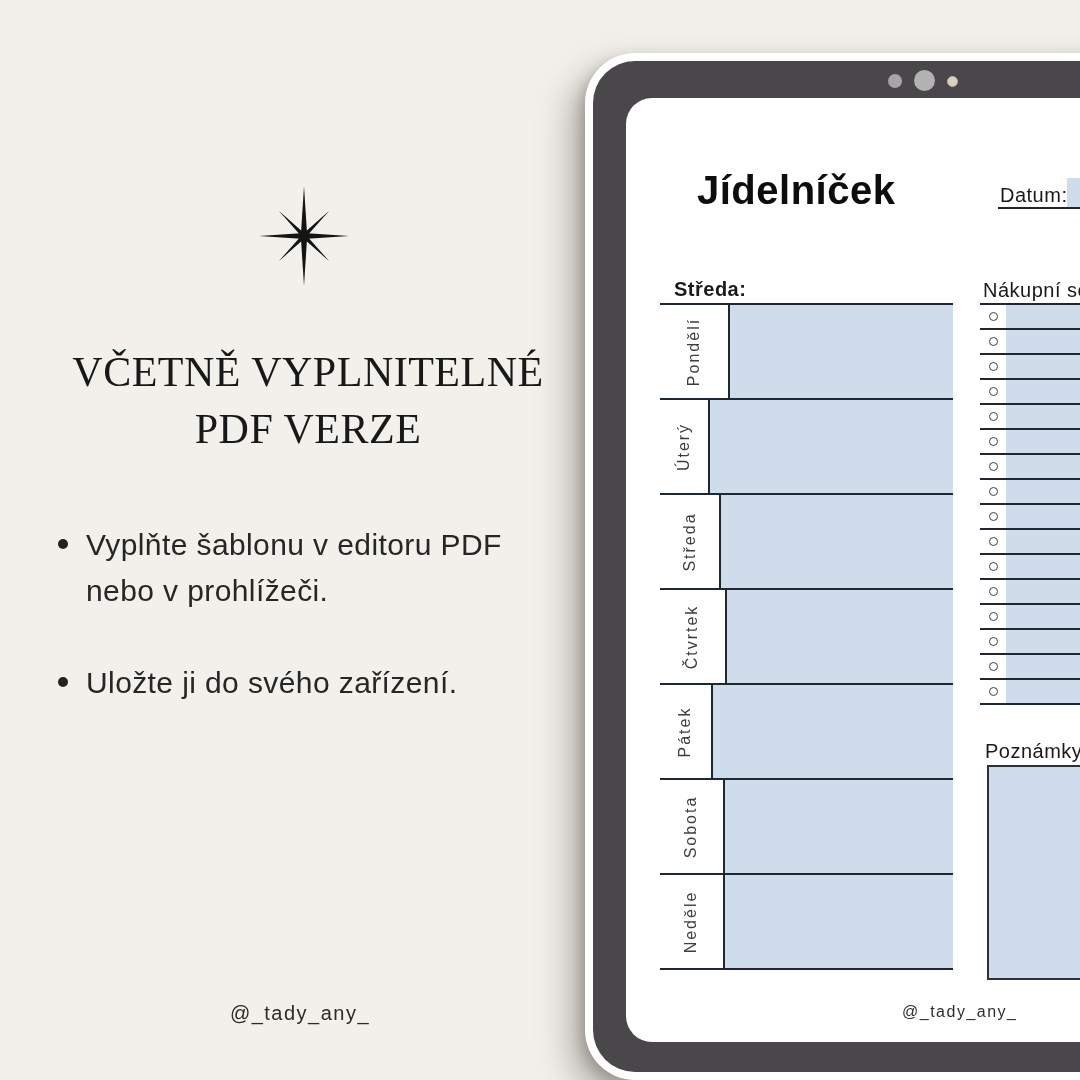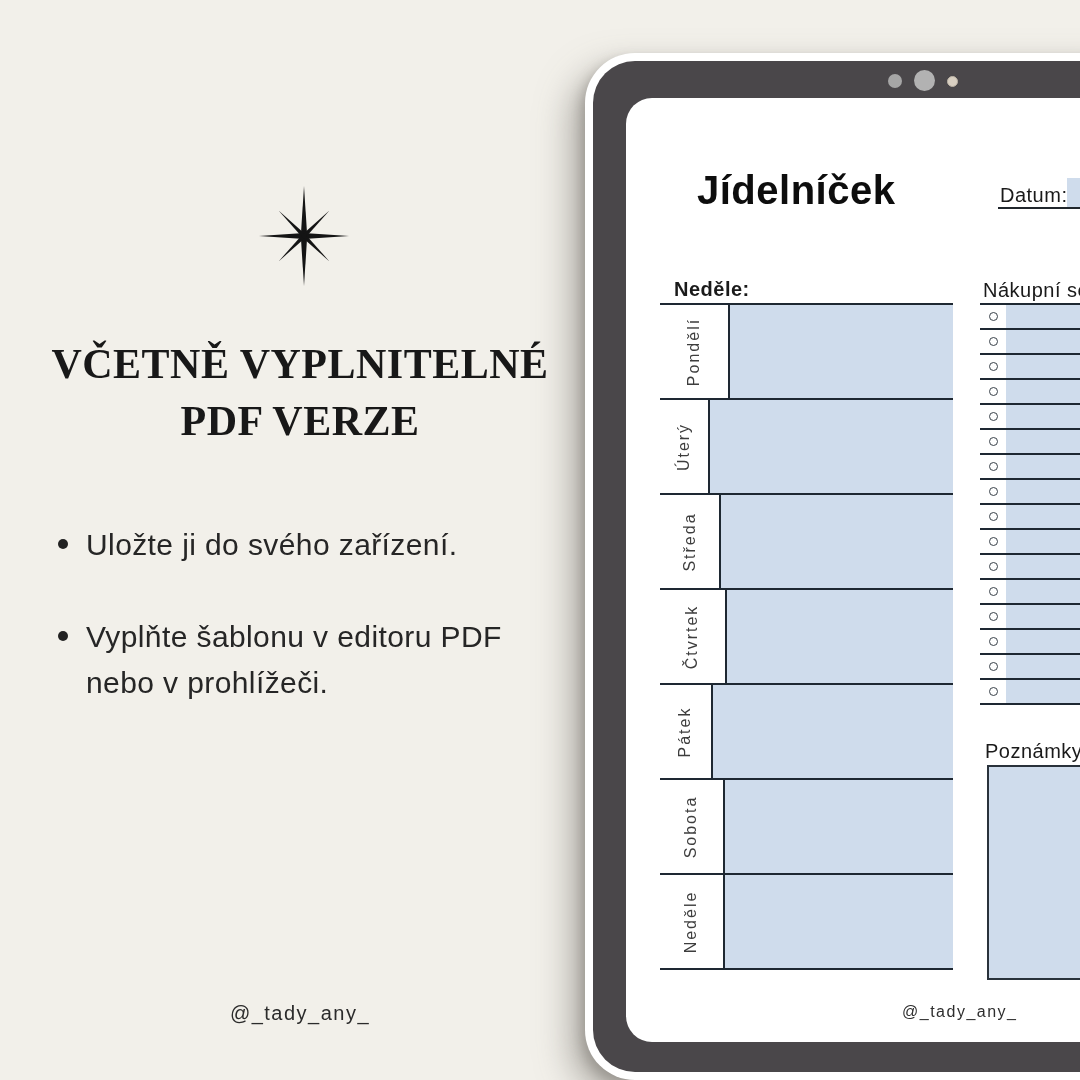--- a/index.html
+++ b/index.html
@@ -6,22 +6,22 @@
   .canvas{
     position:relative;width:1080px;height:1080px;overflow:hidden;
     background:var(--background,#f2f0ea);
     font-family:"Liberation Sans", sans-serif;
     color:var(--ink,#1c1c1c);
   }
   
   .left{position:absolute;left:0;top:0;width:600px;height:1080px;}
   .sparkle{position:absolute;left:252px;top:184px;width:104px;height:104px;}
   .heading{
-    position:absolute;left:0;top:336px;width:600px;margin:0;
-    font-family:"Liberation Serif", serif;font-weight:700;
+    position:absolute;left:0;top:336px;width:600px;margin:8px;
+    font-family:"Liberation Serif", serif;font-weight:400;
     font-size:42px;line-height:57px;letter-spacing:.5px;
     text-align:center;color:#181818;white-space:nowrap;
   }
   .bullets{
     position:absolute;left:58px;top:522px;margin:0;padding:0;list-style:none;
   }
   .bullet-item{display:flex;align-items:flex-start;margin-bottom:46px;}
   .b-dot{
     flex:0 0 auto;width:10px;height:10px;border-radius:50%;
     background:#222;margin:17px 18px 0 0;
@@ -115,41 +115,41 @@
         <polygon points="0,-50 3.2,0 0,50 -3.2,0"></polygon>
         <polygon points="-45,0 0,-3 45,0 0,3"></polygon>
         <polygon points="0,-36 2.2,0 0,36 -2.2,0" transform="rotate(45)"></polygon>
         <polygon points="0,-36 2.2,0 0,36 -2.2,0" transform="rotate(-45)"></polygon>
       </g>
     </svg>
     <h1 class="heading" id="heading">VČETNĚ VYPLNITELNÉ<br>PDF VERZE</h1>
     <ul class="bullets" id="bullets">
         <li class="bullet-item">
           <span class="b-dot"></span>
-          <div class="b-text">Uložte ji do svého zařízení.</div>
+          <div class="b-text">Vyplňte šablonu v editoru PDF<br>nebo v prohlížeči.</div>
         </li>
         <li class="bullet-item">
           <span class="b-dot"></span>
-          <div class="b-text">Vyplňte šablonu v editoru PDF<br>nebo v prohlížeči.</div>
+          <div class="b-text">Uložte ji do svého zařízení.</div>
         </li>
       </ul>
     <div class="left-handle">@_tady_any_</div>
   </section>
 
   <div class="tablet">
     <div class="frame">
       <span class="dot d1"></span>
       <span class="dot d2"></span>
       <span class="dot d3"></span>
       <div class="screen">
         <h2 class="doc-title">Jídelníček</h2>
         <span class="label datum-label">Datum:</span>
         <span class="datum-underline"></span>
         <span class="datum-box"></span>
-        <span class="label jidla-label">Neděle:</span>
+        <span class="label jidla-label">Středa:</span>
         <span class="label nakupni-label">Nákupní seznam:</span>
         <div class="meal-table" id="mealTable">
             <div class="m-row">
               <div class="m-day">
                 <span class="m-day-text">Pondělí</span>
               </div>
               <div class="m-cell"></div>
             </div>
             <div class="m-row">
               <div class="m-day">

